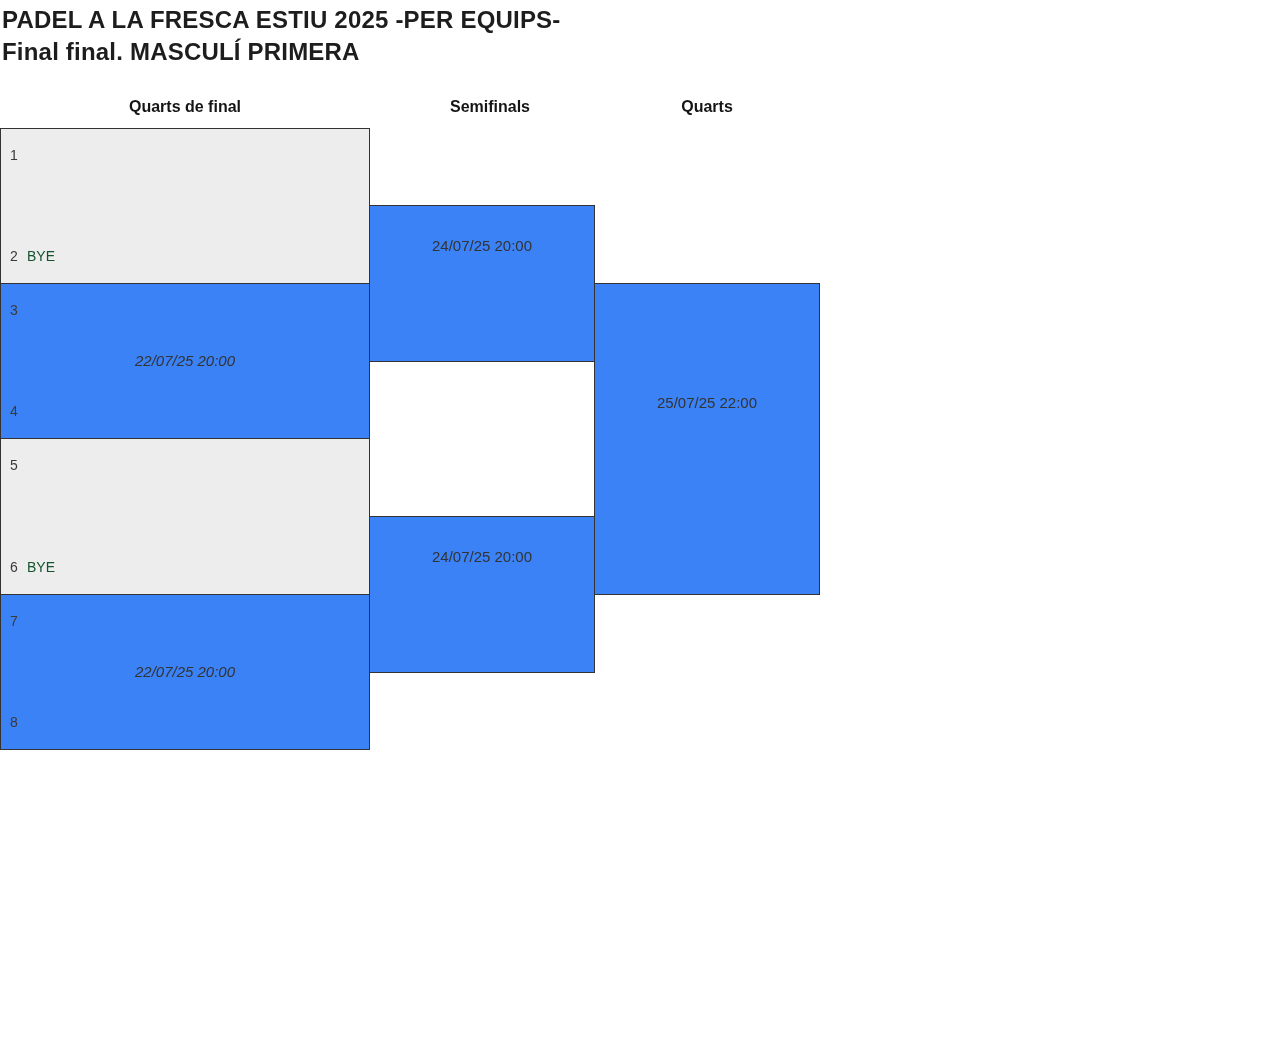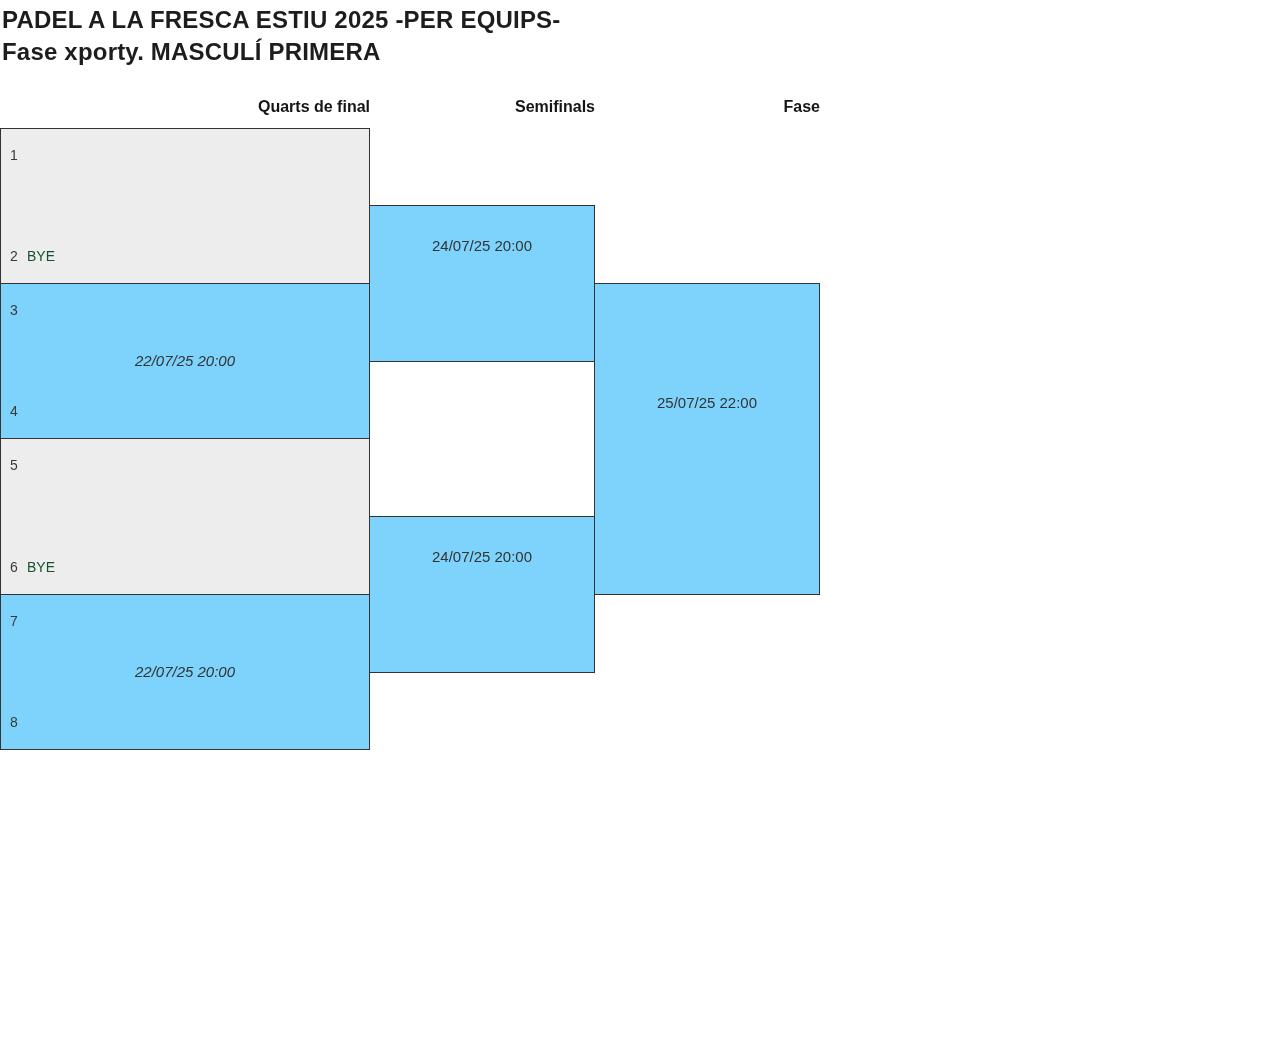--- a/index.html
+++ b/index.html
@@ -41,34 +41,34 @@
     font-family: "DejaVu Sans", "Liberation Sans", sans-serif;
     font-weight: 700;
   }
 
   
   .round-header {
     position: absolute;
     top: 97px;
     height: 20px;
     line-height: 20px;
-    text-align: right;
+    text-align: center;
     font-size: 16px;
     font-weight: 600;
     color: #151515;
   }
   #rh-quarts { left: 0;     width: 370px; }
-  #rh-semis  { left: 369px; width: 226px; }
+  #rh-semis  { left: 377px; width: 226px; }
   #rh-final  { left: 594px; width: 226px; }
 
   
   .match {
     position: absolute;
     border: 1px solid #333333;
-    background: #7dd3fc;
+    background: #3b82f6;
   }
   .match.bye { background: #ededed; }
 
   .qf  { left: 0;     width: 370px; }
   .sf  { left: 369px; width: 226px; }
   #match-final { left: 594px; width: 226px; top: 283px; height: 312px; }
 
   #match-qf1 { top: 128px; height: 156px; }
   #match-qf2 { top: 283px; height: 156px; }
   #match-qf3 { top: 438px; height: 157px; }
@@ -104,27 +104,27 @@
   .sf .schedule      { top: 32px; }
   #match-final .schedule { top: 111px; }
 </style>
 </head>
 <body>
 
 <div class="page">
 
   <div class="title">
     <div>PADEL A LA FRESCA ESTIU 2025 -PER EQUIPS-</div>
-    <div>Fase xporty. MASCULÍ PRIMERA</div>
+    <div>Final final. MASCULÍ PRIMERA</div>
   </div>
 
 
   <div class="round-header" id="rh-quarts">Quarts de final</div>
   <div class="round-header" id="rh-semis">Semifinals</div>
-  <div class="round-header" id="rh-final">Fase</div>
+  <div class="round-header" id="rh-final">Quarts</div>
 
   <div class="match qf bye" id="match-qf1">
     <div class="seat top">
       <span class="num">1</span>
       <span class="team"></span>
     </div>
     <div class="seat bottom">
       <span class="num">2</span>
       <span class="team">BYE</span>
     </div>

